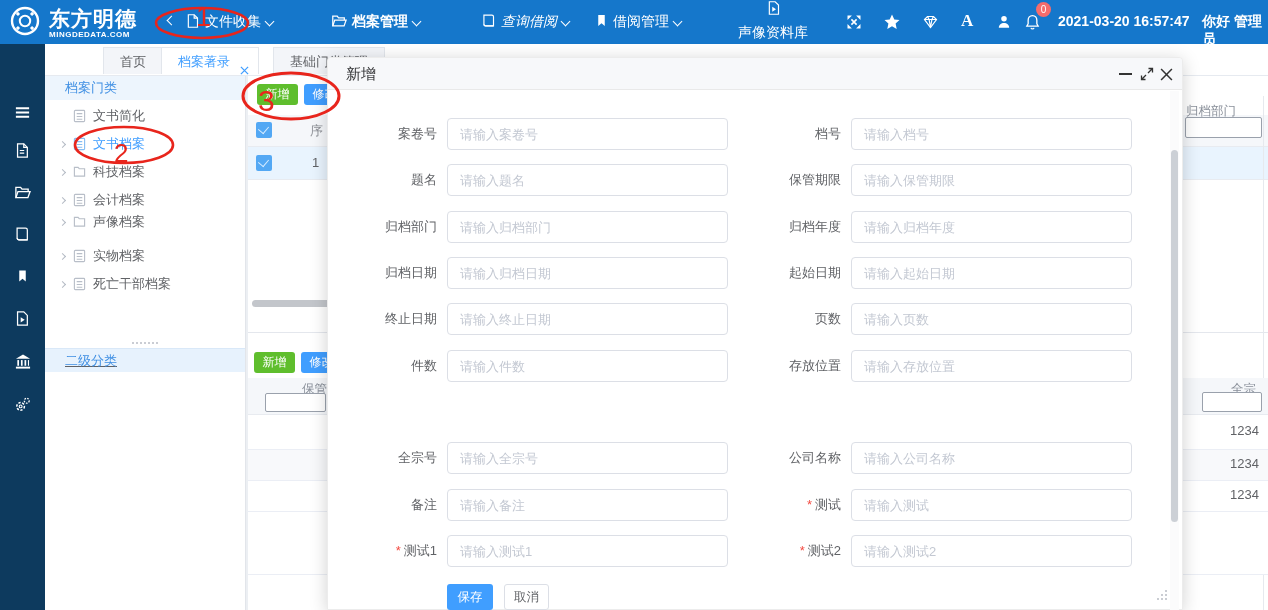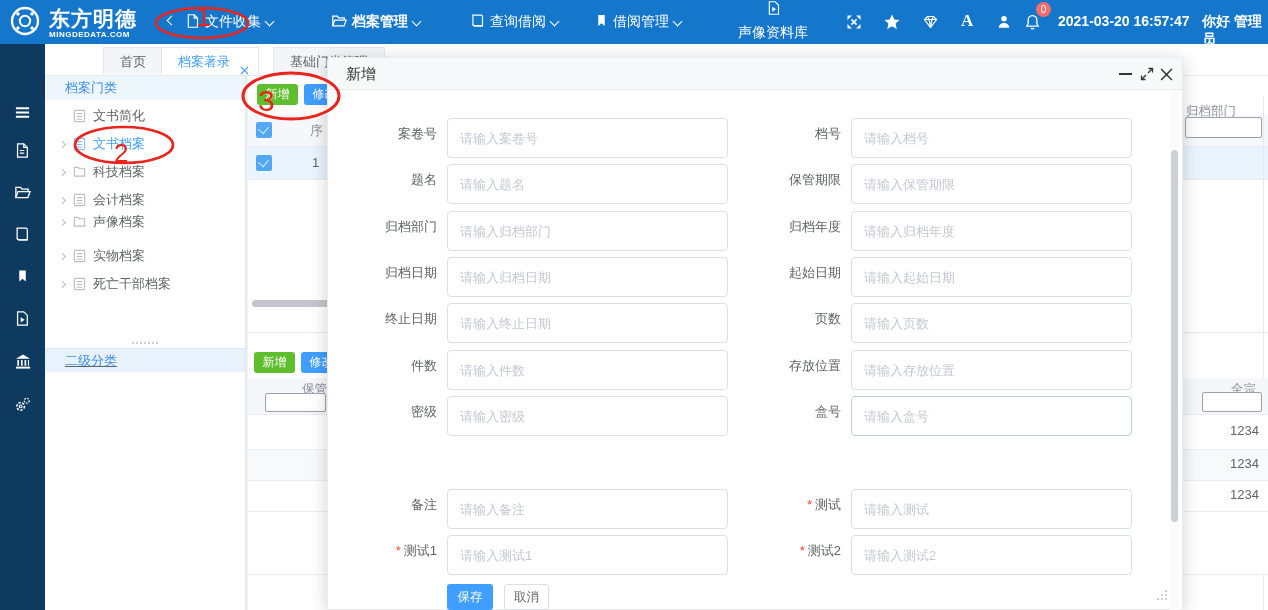--- a/index.html
+++ b/index.html
@@ -11,21 +11,21 @@
   #topbar{position:absolute;left:0;top:0;width:1268px;height:44px;background:#1577cb;z-index:5;}
   .brand{position:absolute;left:8px;top:4px;display:flex;align-items:center;gap:7px;}
   .brand-name{color:#fff;font-size:21px;font-weight:bold;letter-spacing:1px;line-height:22px;}
   .brand-sub{color:#fff;font-size:8px;font-weight:bold;letter-spacing:.5px;}
   .chev{display:inline-block;width:7px;height:7px;border-right:1.6px solid #fff;border-bottom:1.6px solid #fff;}
   .chev-down{transform:rotate(45deg);margin-top:-2px;}
   .chev-right{transform:rotate(-45deg);}
   .chev-left{transform:rotate(135deg);}
   #collapse{position:absolute;left:168px;top:17px;}
   .menu-item{position:absolute;top:0;height:44px;display:flex;align-items:center;gap:5px;color:#fff;font-size:14px;cursor:pointer;}
-  .mi-0{left:185px;} .mi-1{left:331px;font-weight:bold;} .mi-2{left:470px;} .mi-3{left:595px;} .mi-4{left:738px;flex-direction:column;}
+  .mi-0{left:185px;} .mi-1{left:331px;font-weight:bold;} .mi-2{left:481px;font-style:italic;} .mi-3{left:595px;} .mi-4{left:738px;flex-direction:column;}
   .qicon{position:absolute;top:13px;width:18px;height:18px;}
   .q-expand{left:845px;} .q-star{left:883px;} .q-gem{left:921px;}
   .q-font{left:961px;top:11px;color:#fff;font-family:"Liberation Serif",serif;font-weight:bold;font-size:17px;}
   .q-user{left:996px;} .q-bell{left:1024px;}
   #badge{position:absolute;left:1036px;top:2px;min-width:15px;height:15px;border-radius:8px;background:#f56c6c;
          color:#fff;font-size:10px;line-height:15px;text-align:center;padding:0 3px;}
   #datetime{position:absolute;left:1058px;top:13px;color:#fff;font-size:14px;font-weight:bold;}
   #greeting{position:absolute;left:1202px;top:13px;color:#fff;font-size:14px;font-weight:bold;}
 
   
@@ -92,21 +92,21 @@
   #modal-title{position:absolute;left:18px;top:7px;font-size:15px;color:#303133;}
   .mh-ctl{position:absolute;top:9px;width:14px;height:14px;cursor:pointer;}
   #mh-min{right:50px;top:15px;width:13px;height:2px;background:#333;}
   #mh-max{right:28px;}
   #mh-close{right:8px;}
   .mrow{position:absolute;left:0;width:830px;height:28px;}
   .lab{position:absolute;top:7px;font-size:13px;color:#606266;white-space:nowrap;}
   .lab-l{left:0;width:109px;text-align:right;}
   .lab-r{left:398px;width:115px;text-align:right;}
   .star{color:#f34b42;margin-right:3px;}
-  .inp{position:absolute;top:0;width:281px;height:40px;border:1px solid #dcdfe6;border-radius:4px;background:#fff;
+  .inp{position:absolute;top:0;width:281px;height:32px;border:1px solid #dcdfe6;border-radius:4px;background:#fff;
        font-size:13px;color:#606266;padding:0 12px;outline:none;font-family:inherit;}
   .inp::placeholder{color:#c3c8d2;opacity:1;}
   .inp-l{left:119px;} .inp-r{left:523px;}
   #f-box{border-color:#c7cbd3;}
   #m-save{position:absolute;left:119px;top:526px;width:46px;height:26px;background:#409eff;color:#fff;border:none;border-radius:3px;font-size:12.5px;cursor:pointer;font-family:inherit;}
   #m-cancel{position:absolute;left:176px;top:526px;width:45px;height:26px;background:#fff;color:#606266;border:1px solid #dcdfe6;border-radius:3px;font-size:12.5px;cursor:pointer;font-family:inherit;}
   #m-scroll-track{position:absolute;right:3px;top:33px;width:9px;height:519px;background:#fbfbfc;}
   #m-scroll-thumb{position:absolute;right:4px;top:92px;width:7px;height:372px;background:#ccd0d6;border-radius:4px;}
   #m-resize{position:absolute;right:14px;bottom:4px;}
 
@@ -437,25 +437,25 @@
       <input class="inp inp-l" placeholder="请输入终止日期" style="">
       <span class="lab lab-r"><span>页数</span></span>
       <input class="inp inp-r" placeholder="请输入页数" style="">
     </div>
     <div class="mrow" style="top:292px">
       <span class="lab lab-l"><span>件数</span></span>
       <input class="inp inp-l" placeholder="请输入件数" style="">
       <span class="lab lab-r"><span>存放位置</span></span>
       <input class="inp inp-r" placeholder="请输入存放位置" style="">
     </div>
-    <div class="mrow" style="top:338px">
-      <span class="lab lab-l"><span>密级</span></span>
-      <input class="inp inp-l" placeholder="请输入密级" style="">
-      <span class="lab lab-r"><span>盒号</span></span>
-      <input class="inp inp-r" id="f-box" placeholder="请输入盒号" style="">
+    <div class="mrow" style="top:384px">
+      <span class="lab lab-l"><span>全宗号</span></span>
+      <input class="inp inp-l" placeholder="请输入全宗号" style="">
+      <span class="lab lab-r"><span>公司名称</span></span>
+      <input class="inp inp-r" placeholder="请输入公司名称" style="">
     </div>
     <div class="mrow" style="top:431px">
       <span class="lab lab-l"><span>备注</span></span>
       <input class="inp inp-l" placeholder="请输入备注" style="">
       <span class="lab lab-r"><span class="star">*</span><span>测试</span></span>
       <input class="inp inp-r" placeholder="请输入测试" style="">
     </div>
     <div class="mrow" style="top:477px">
       <span class="lab lab-l"><span class="star">*</span><span>测试1</span></span>
       <input class="inp inp-l" placeholder="请输入测试1" style="">

